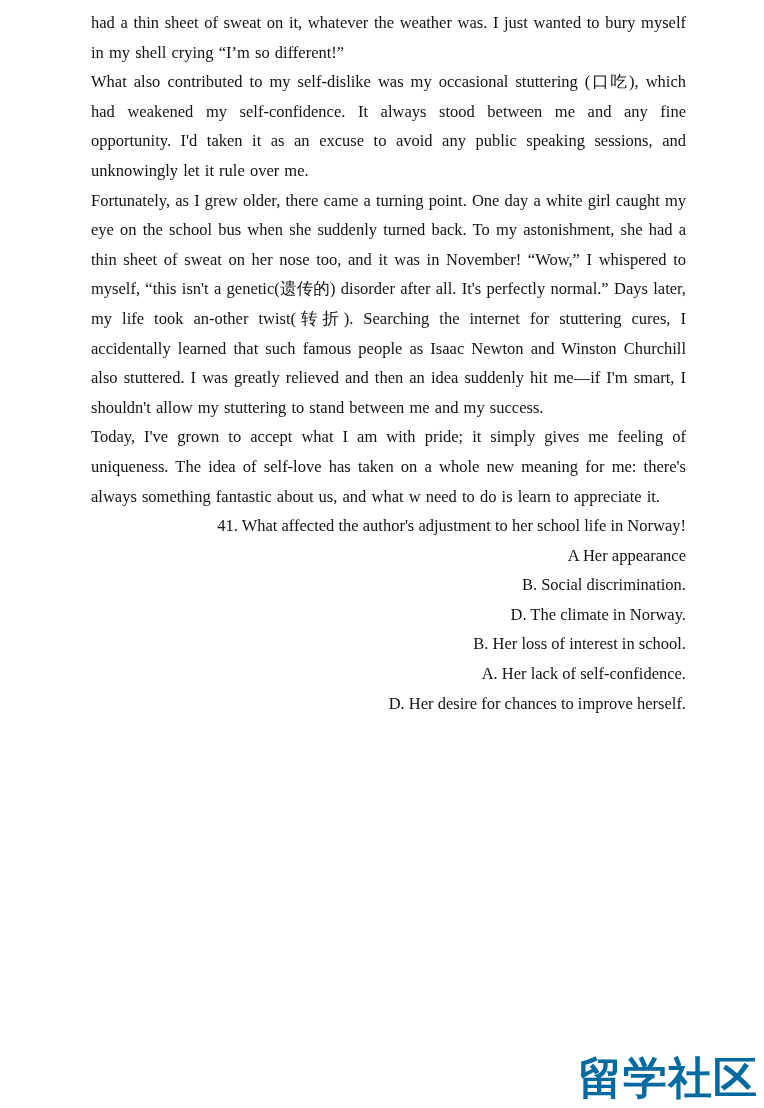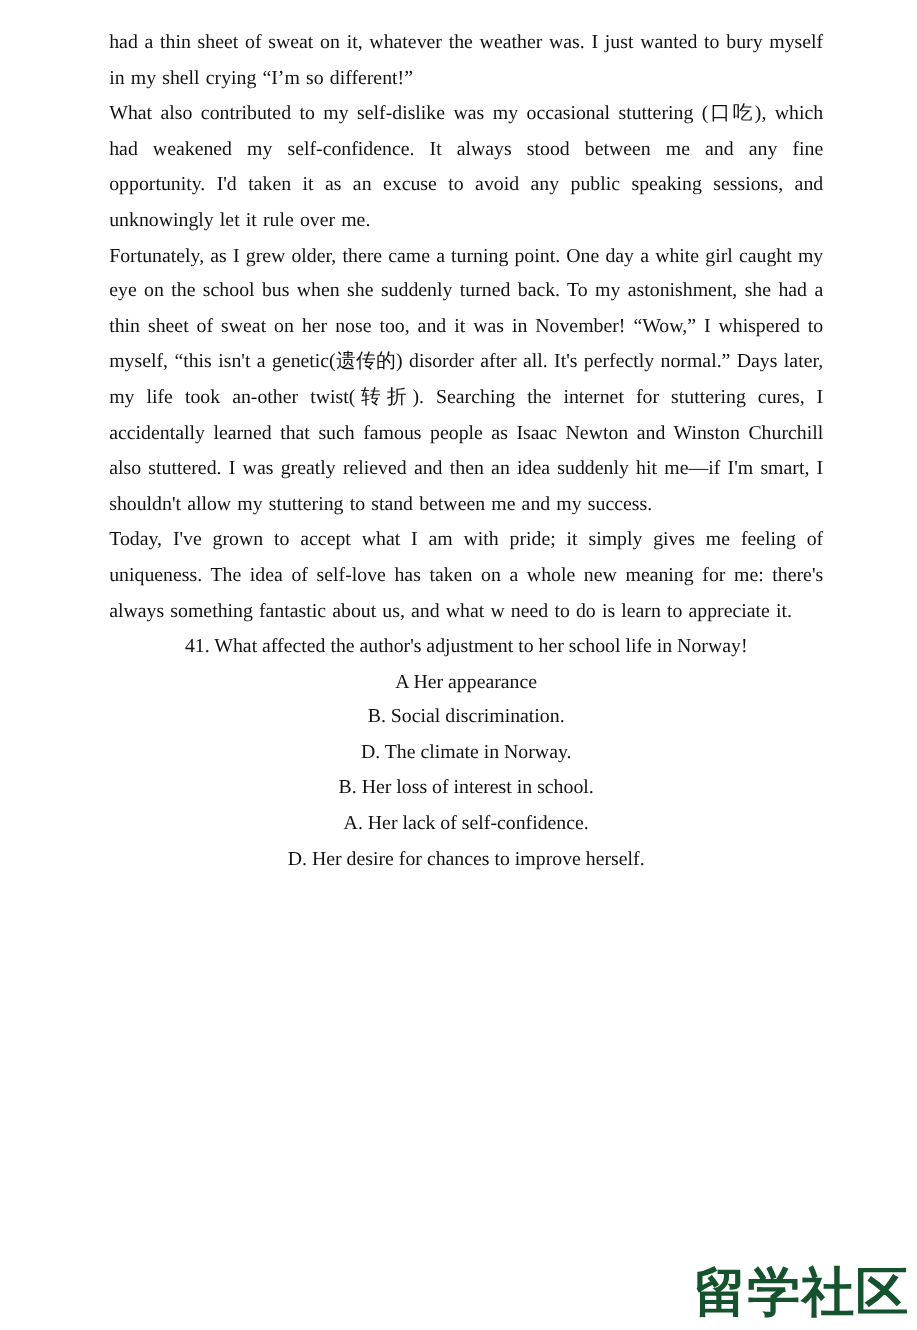--- a/index.html
+++ b/index.html
@@ -10,53 +10,53 @@
   body {
     width: 764px;
     height: 1108px;
     position: relative;
     overflow: hidden;
     font-family: "Liberation Serif", serif;
     color: #121212;
   }
   .doc {
     position: absolute;
-    top: 20px;
+    top: 8px;
     left: 91px;
     width: 595px;
   }
   .para {
     margin: 0;
     font-size: 16.5px;
     line-height: 29.6px;
     text-align: justify;
     text-justify: inter-word;
     word-spacing: 1px;
   }
   .qline {
     margin: 0;
     font-size: 16.5px;
     line-height: 29.6px;
-    text-align: center;
+    text-align: right;
   }
   .watermark {
     position: absolute;
     right: 6px;
     bottom: 8px;
     text-align: right;
     color: #bcbcbc;
     user-select: none;
   }
   .wm-title {
     font-family: "DejaVu Sans", sans-serif;
     font-size: 44px;
     font-weight: bold;
     letter-spacing: 1px;
     line-height: 1;
-    color: #14532d;
+    color: #0369a1;
   }
   .wm-url {
     font-family: "DejaVu Sans", sans-serif;
     font-size: 15px;
     line-height: 1.3;
     color: #c6c6c6;
   }
 </style>
 </head>
 <body>

